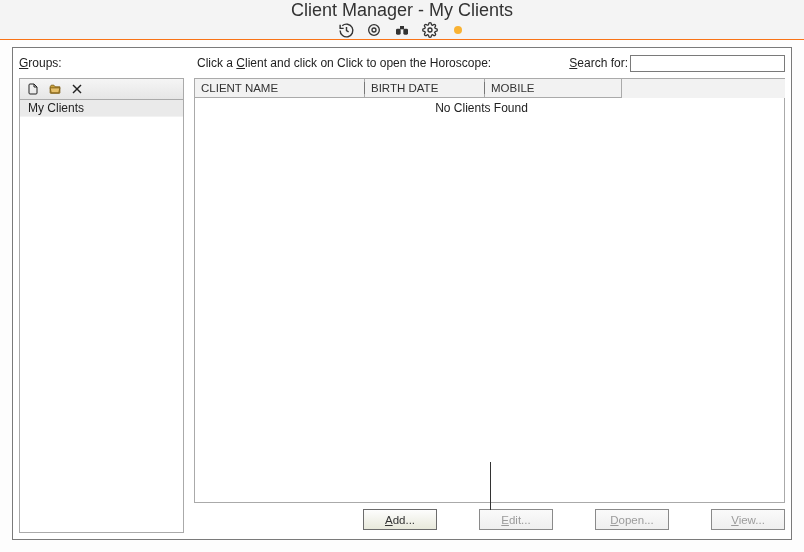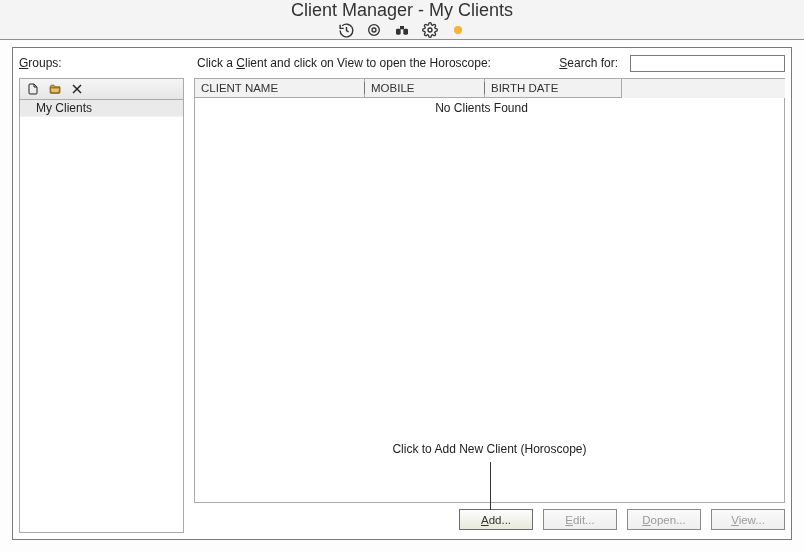--- a/index.html
+++ b/index.html
@@ -67,21 +67,21 @@
     .top-row .lbl-groups {
       width: 172px;
       padding-left: 0;
     }
     .lbl-groups .ul1 { text-decoration: underline; }
     .lbl-instruction {
       flex: 1;
       padding-left: 6px;
     }
     .lbl-instruction .ul1 { text-decoration: underline; }
-    .search-box { display: flex; align-items: center; gap: 12px; }
+    .search-box { display: flex; align-items: center; gap: 2px; }
     .search-box .ul1 { text-decoration: underline; }
     .search-input {
       width: 155px;
       height: 17px;
       border: 1px solid #7a7a7a;
       font-size: 12px;
       padding: 0 2px;
       background: #fff;
     }
     
@@ -116,21 +116,21 @@
     .sidebar-list {
       flex: 1;
       border: 1px solid #aaa;
       border-top: none;
       background: #fff;
       overflow: auto;
     }
     .sidebar-item {
       height: 17px;
       line-height: 17px;
-      padding-left: 16px;
+      padding-left: 8px;
       background: #eaeaea;
       border-bottom: 1px solid #f2f2f2;
       cursor: pointer;
     }
     
     .content {
       flex: 1;
       position: relative;
       display: flex;
       flex-direction: column;
@@ -209,20 +209,21 @@
       background: linear-gradient(#fcfcfc, #e7e7e7);
       font-size: 11.5px;
       color: #333;
       cursor: pointer;
     }
     .btn .ul1 { text-decoration: underline; }
     .btn.disabled {
       color: #9b9b9b;
       cursor: default;
       background: linear-gradient(#fafafa, #efefef);
+      margin-left: 32px;
     }
     .btn.highlight {
       background: linear-gradient(#fdfdfd, #e8e9db);
       border: 1px solid #6c6c6c;
     }
   </style>
 </head>
 <body>
 
 <div class="title-bar">
@@ -260,21 +261,21 @@
   </div>
 </div>
 
 <div class="frame">
   <div class="frame-inner">
     <div class="top-row">
       <div class="lbl-groups">
         <span class="ul1">G</span><span>roups:</span>
       </div>
       <div class="lbl-instruction">
-        <span>Click a </span><span class="ul1">C</span><span>lient and click on View to open the Horoscope:</span>
+        <span>Click a </span><span class="ul1">C</span><span>lient and click on Click to open the Horoscope:</span>
       </div>
       <div class="search-box">
         <span><span class="ul1">S</span><span>earch for:</span></span>
         <input class="search-input" type="text" value="" style="">
       </div>
     </div>
 
     <div class="columns">
       <div class="sidebar">
         <div class="sidebar-toolbar">
@@ -304,30 +305,29 @@
         </div>
       </div>
 
       <div class="content">
         <div class="table-header">
           <div class="th">
               <span>CLIENT NAME</span>
             </div>
           <div class="th">
               <span class="th-sep"></span>
-              <span>MOBILE</span>
+              <span>BIRTH DATE</span>
             </div>
           <div class="th">
               <span class="th-sep"></span>
-              <span>BIRTH DATE</span>
+              <span>MOBILE</span>
             </div>
         </div>
         <div class="table-body-wrap">
           <div class="empty-msg">No Clients Found</div>
-          <div class="hint">Click to Add New Client (Horoscope)</div>
           <div class="hint-line"></div>
         </div>
         <div class="button-bar">
           <button class="btn highlight"><span class="ul1">A</span><span>dd...</span></button>
           <button class="btn disabled"><span class="ul1">E</span><span>dit...</span></button>
           <button class="btn disabled"><span class="ul1">D</span><span>open...</span></button>
           <button class="btn disabled"><span class="ul1">V</span><span>iew...</span></button>
         </div>
       </div>
     </div>

